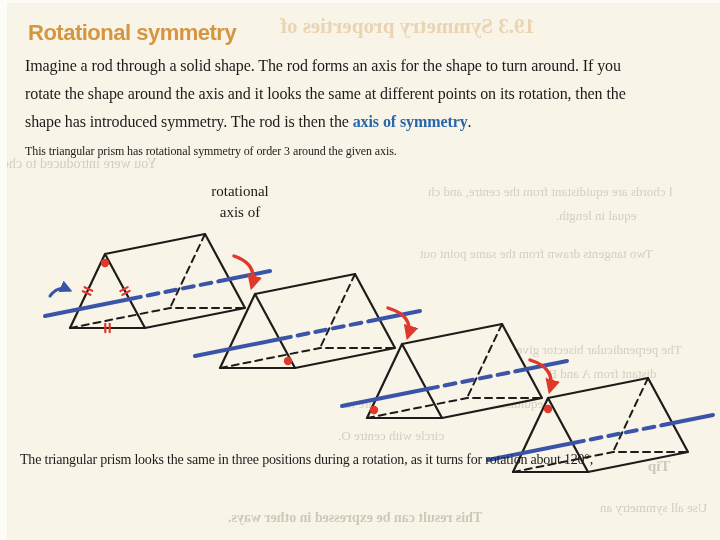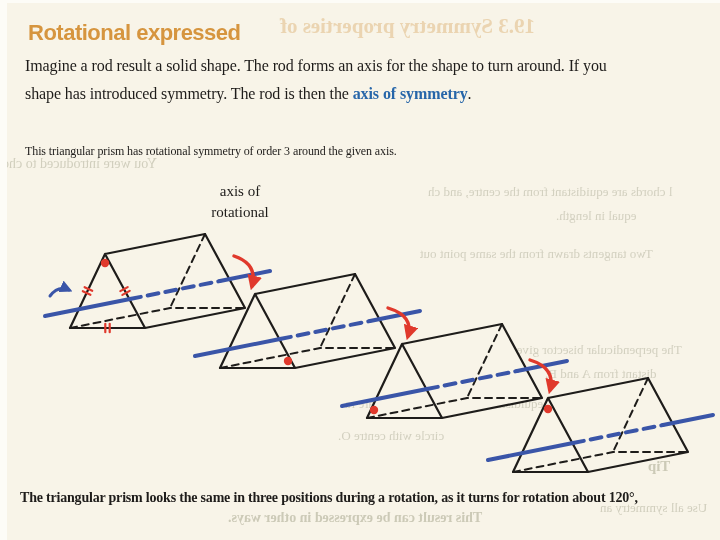--- a/index.html
+++ b/index.html
@@ -32,21 +32,21 @@
   .edge{stroke:var(--ink);stroke-width:2.2;fill:none;stroke-linejoin:round;stroke-linecap:round;}
   .dashed{stroke-dasharray:7 5;stroke-width:2;}
   .axis-line{stroke:var(--axis);stroke-width:4;fill:none;stroke-linecap:round;}
   .axis-dashed{stroke-dasharray:11 7;}
   .dot{fill:var(--red);}
   .tick{stroke:var(--red);stroke-width:2.2;stroke-linecap:round;}
   .rarrow{stroke:var(--red);stroke-width:3.4;fill:none;stroke-linecap:round;}
   .barrow{stroke:var(--axis);stroke-width:3;fill:none;stroke-linecap:round;}
   .mk-red{fill:var(--red);}
   .mk-blue{fill:var(--axis);}
-  .caption{position:absolute;left:20px;top:486px;z-index:3;font-weight:bold;}
+  .caption{position:absolute;left:20px;top:448px;z-index:3;font-weight:normal;}
   .caption .line{font-size:14px;line-height:23px;letter-spacing:-0.2px;white-space:nowrap;}
   .bleed-layer{position:absolute;inset:0;z-index:1;}
   .bt{
     position:absolute;display:inline-block;transform:scaleX(-1);
     filter:blur(0.6px);white-space:nowrap;
     font-family:"Liberation Serif",serif;
   }
 </style>
 </head>
 <body>
@@ -62,32 +62,33 @@
     <div class="bt" style="left: 345px; top: 396px; font-size: 13px; color: rgba(150, 150, 125, 0.38);">but centre O is equidistant from A (OA and OB are ra</div>
     <div class="bt" style="left: 338px; top: 428px; font-size: 13px; color: rgba(150, 150, 125, 0.38);">circle with centre O.</div>
     <div class="bt" style="left: 648px; top: 458px; font-size: 15px; color: rgba(150, 150, 125, 0.45); font-weight: bold;">Tip</div>
     <div class="bt" style="left: 600px; top: 500px; font-size: 13px; color: rgba(150, 150, 125, 0.4);">Use all symmetry an</div>
     <div class="bt" style="left: 228px; top: 510px; font-size: 14px; color: rgba(150, 150, 125, 0.45); font-weight: bold;">This result can be expressed in other ways.</div>
   </div>
 
 <div class="edge-strip-left"></div>
 <div class="edge-strip-top"></div>
 
-<h1 class="title">Rotational expressed</h1>
+<h1 class="title">Rotational symmetry</h1>
 
 <div class="intro">
-  <div class="line">Imagine a rod result a solid shape. The rod forms an axis for the shape to turn around. If you</div>
+  <div class="line">Imagine a rod through a solid shape. The rod forms an axis for the shape to turn around. If you</div>
+  <div class="line">rotate the shape around the axis and it looks the same at different points on its rotation, then the</div>
   <div class="line"><span>shape has introduced symmetry. The rod is then the </span><span class="hl">axis of symmetry</span><span>.</span></div>
 </div>
 
 <div class="lead">This triangular prism has rotational symmetry of order 3 around the given axis.</div>
 
 <div class="axis-label">
+  <div>rotational</div>
   <div>axis of</div>
-  <div>rotational</div>
 </div>
 
 <svg class="diagram" viewBox="0 0 720 300" aria-hidden="true">
   <defs>
     <marker id="mred" viewBox="0 0 10 10" refX="7" refY="5" markerWidth="4.4" markerHeight="4.4" orient="auto">
       <path d="M0,0 L10,5 L0,10 z" class="mk-red"></path>
     </marker>
     <marker id="mblue" viewBox="0 0 10 10" refX="7" refY="5" markerWidth="4.2" markerHeight="4.2" orient="auto">
       <path d="M0,0 L10,5 L0,10 z" class="mk-blue"></path>
     </marker>

